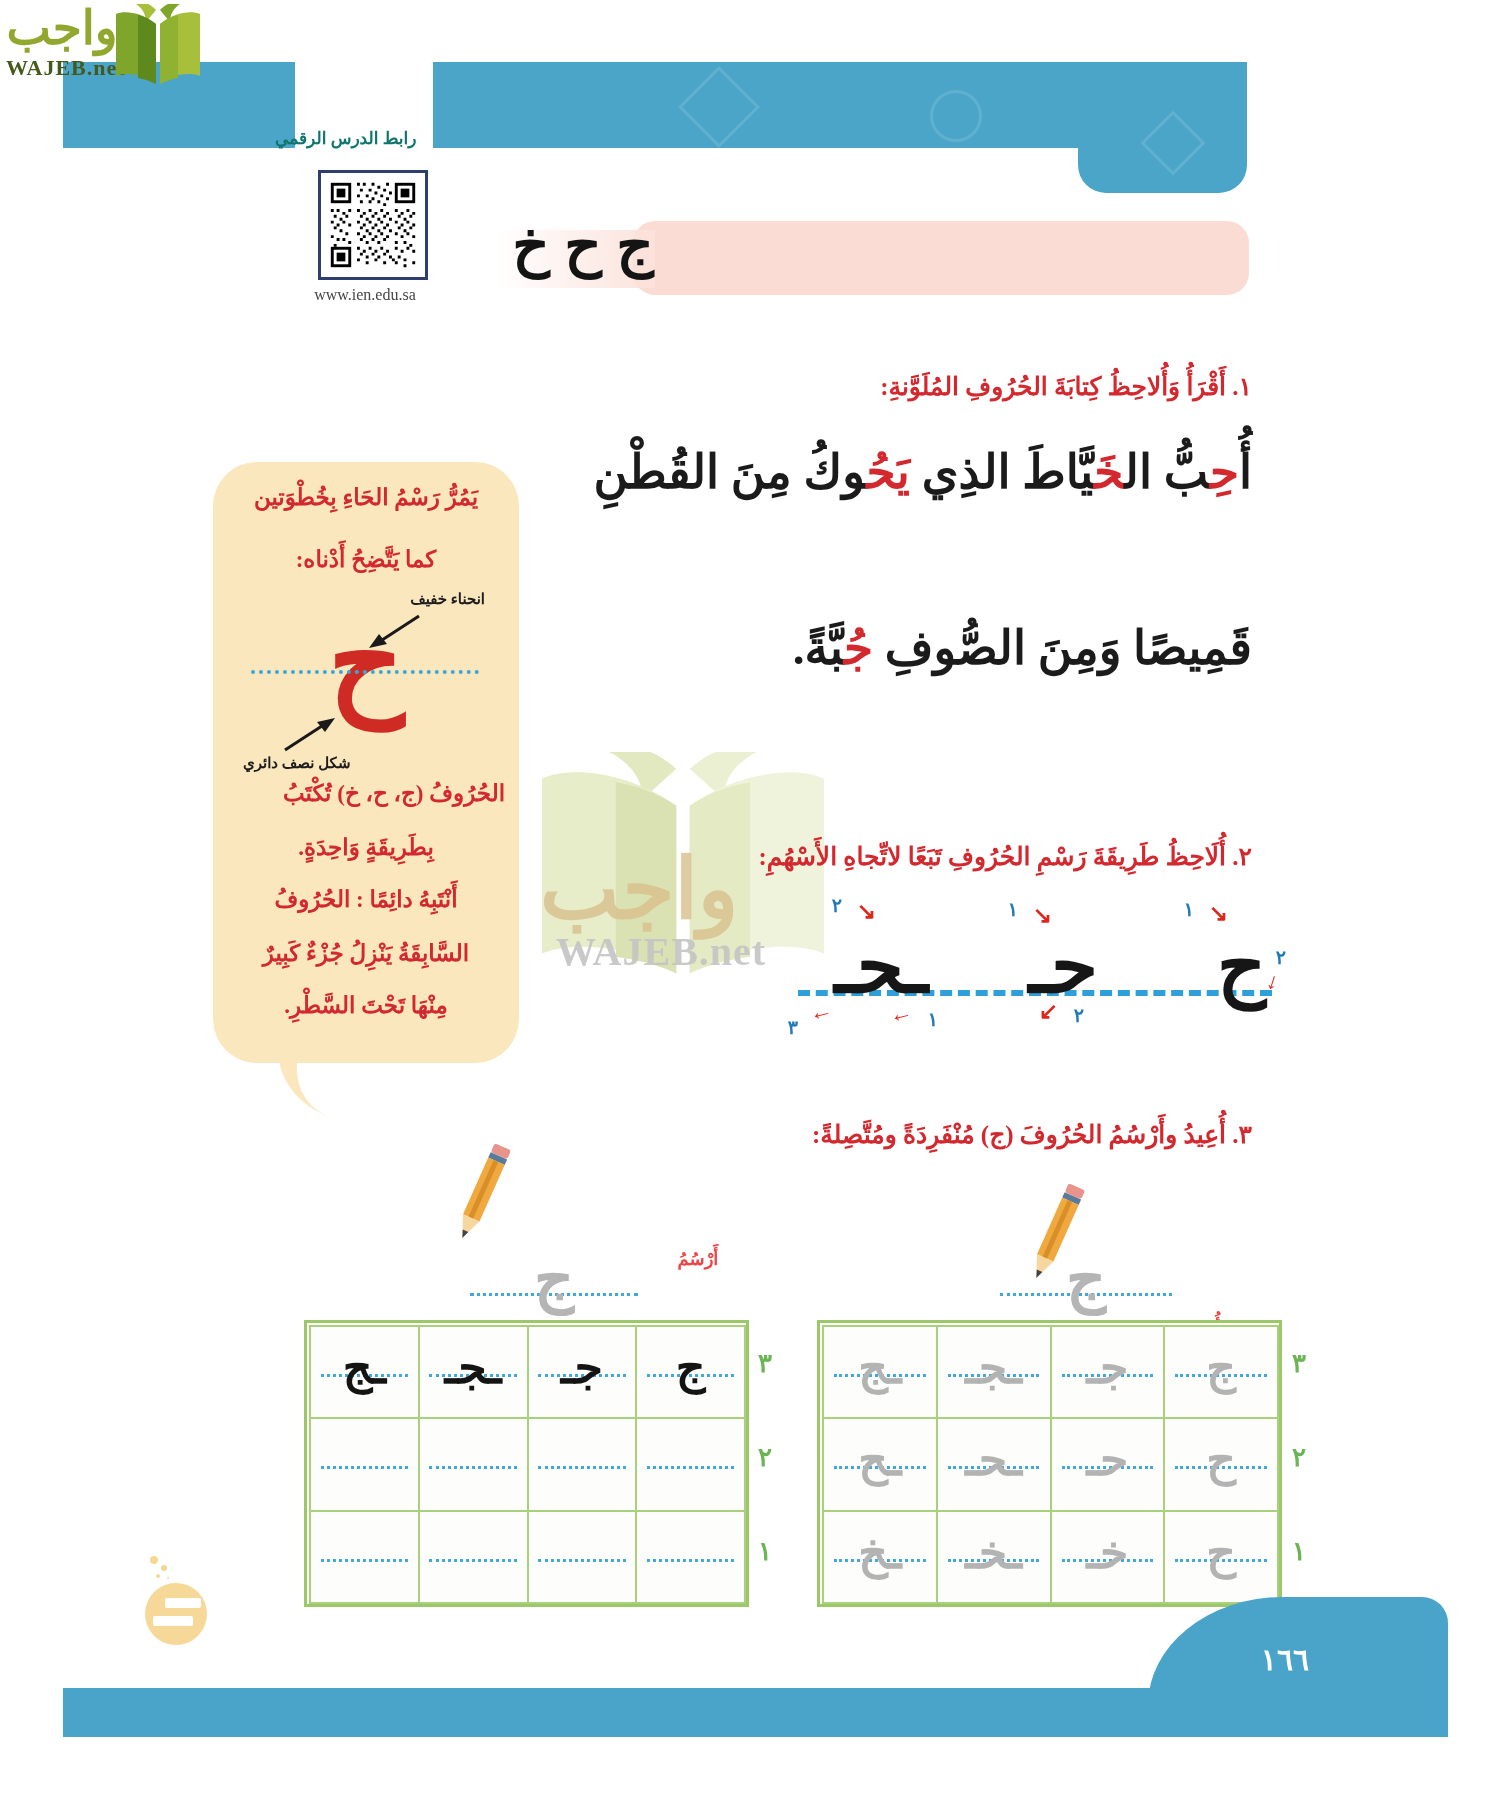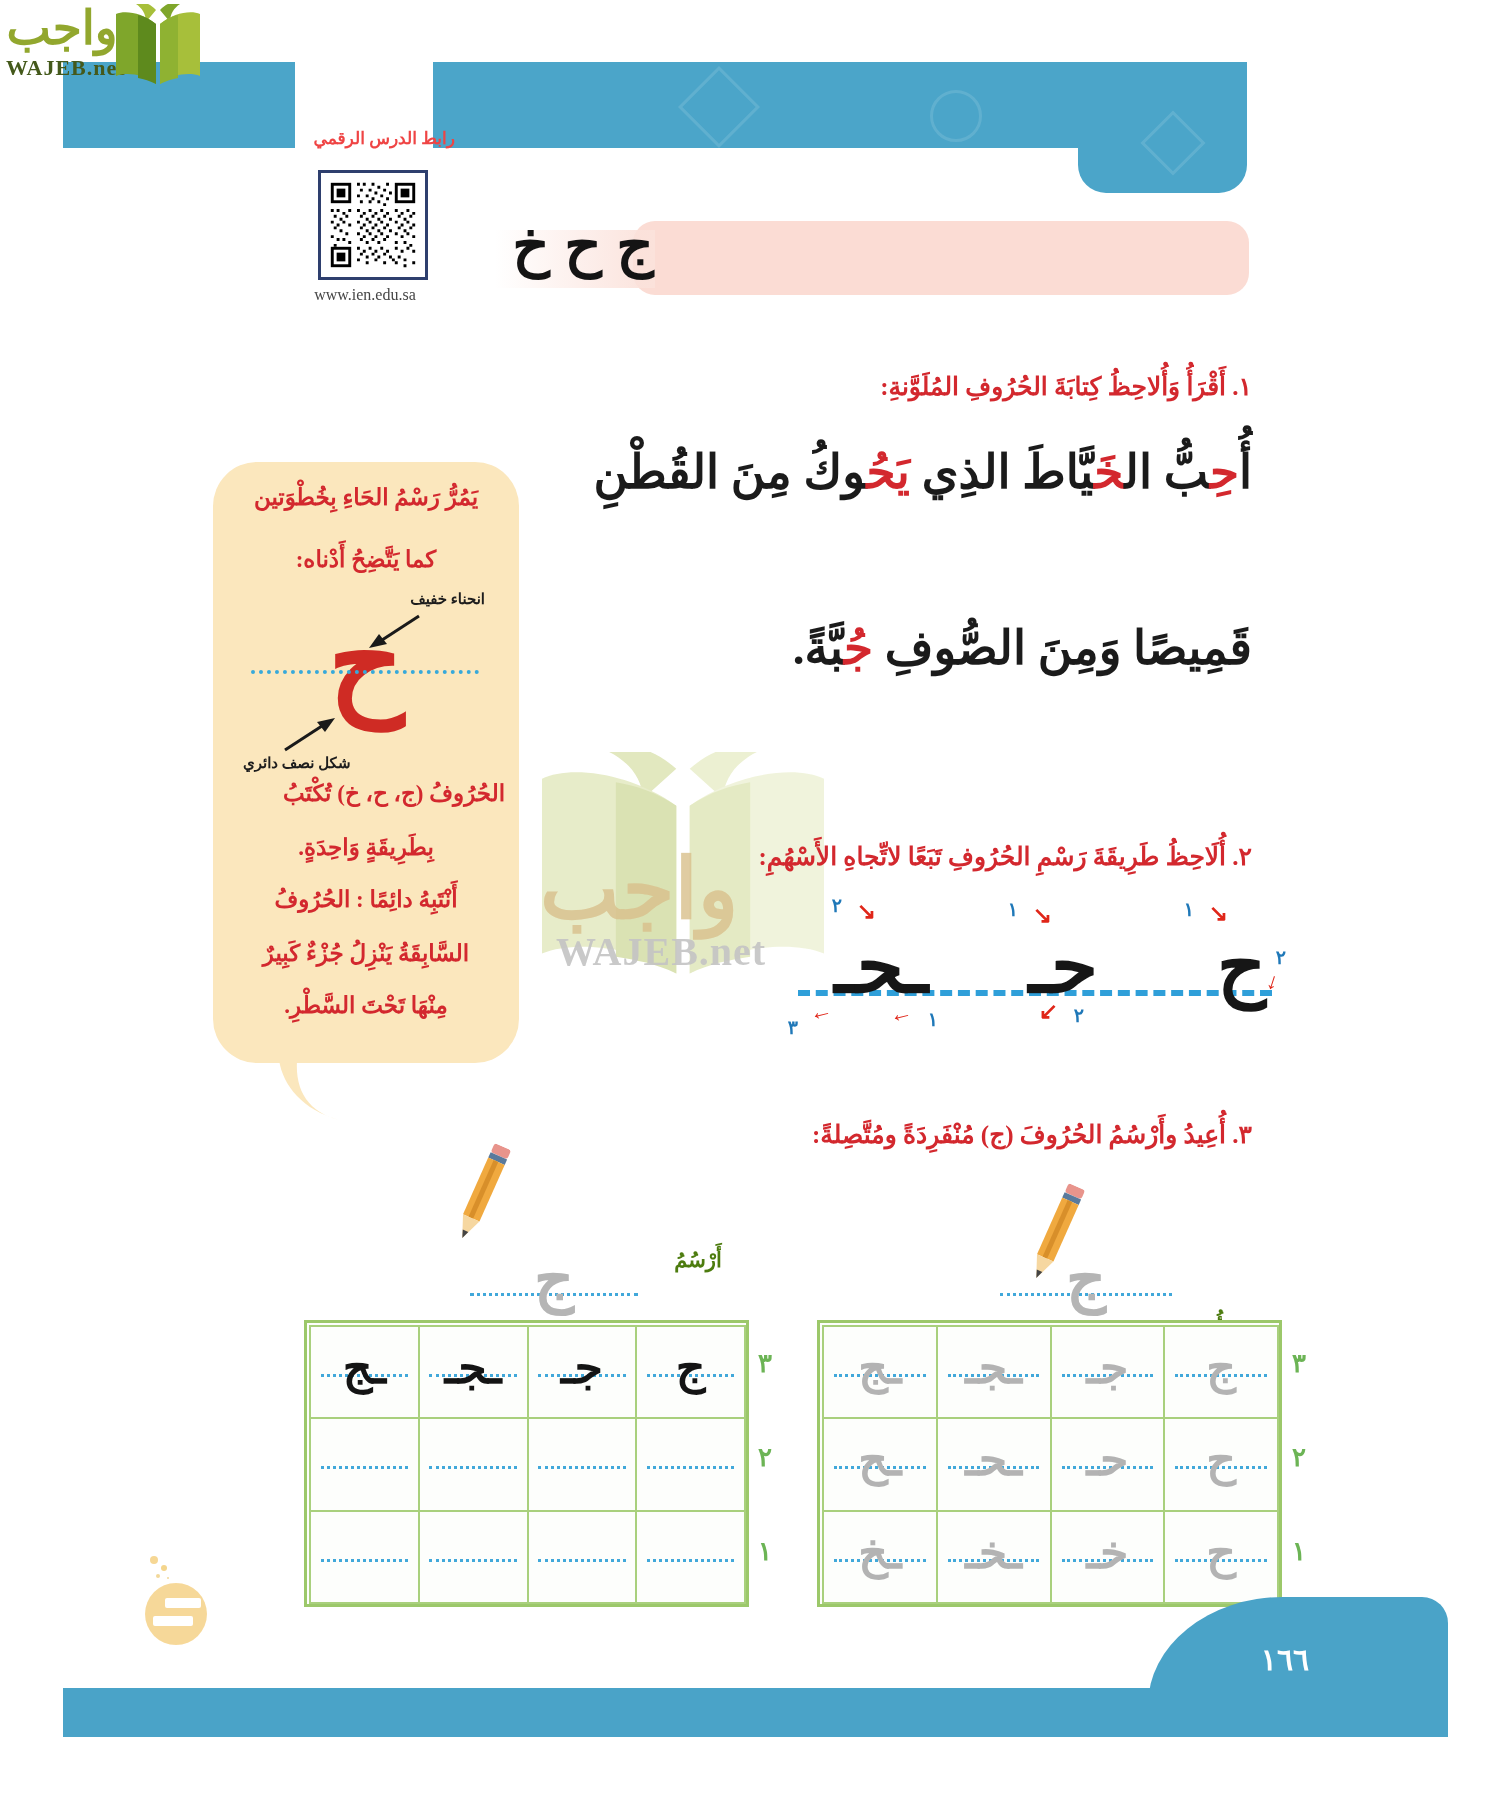--- a/index.html
+++ b/index.html
@@ -15,21 +15,21 @@
   .decor-diamond{left:690px;top:78px;width:52px;height:52px;transform:rotate(45deg);}
   .decor-circle1{left:340px;top:68px;width:74px;height:74px;border-radius:50%;}
   .decor-circle2{left:930px;top:90px;width:46px;height:46px;border-radius:50%;}
   .decor-diamond2{left:1150px;top:120px;width:40px;height:40px;transform:rotate(45deg);}
   .qr-gap{left:295px;top:62px;width:138px;height:86px;background:#ffffff;}
   
   .logo-ar{left:6px;top:0px;width:112px;font-size:47px;font-weight:bold;color:#92a72e;text-align:center;}
   .logo-en{left:6px;top:55px;width:130px;font-size:22px;font-weight:bold;color:#44591b;letter-spacing:1px;}
   .logo-book{left:112px;top:4px;}
   
-  .qr-label{left:275px;top:128px;width:180px;text-align:right;font-size:17px;font-weight:bold;color:#ef4444;}
+  .qr-label{left:275px;top:128px;width:180px;text-align:left;font-size:17px;font-weight:bold;color:#0f766e;}
   .qr-box{left:318px;top:170px;width:96px;height:96px;background:#fff;border:3px solid #2e3f6e;padding:4px;}
   .qr-url{left:275px;top:286px;width:180px;text-align:center;font-size:16px;color:#454545;}
   
   .title-shadow{left:633px;top:221px;width:616px;height:74px;background:#fbdcd4;border-radius:22px;}
   .title-fade{left:495px;top:230px;width:160px;height:58px;
               background:linear-gradient(to left,#fbe2db,rgba(251,226,219,0));}
   .title-banner{left:648px;top:227px;width:599px;height:62px;background:#ee8a82;border-radius:16px;
                 color:#ffffff;font-size:27px;font-weight:bold;text-align:center;line-height:62px;}
   .title-letters{left:498px;top:214px;width:170px;font-size:58px;font-weight:bold;color:#141414;
                  text-align:center;line-height:1.1;}
@@ -64,21 +64,21 @@
   .diagram{left:780px;top:912px;width:500px;height:130px;}
   .d-line{position:absolute;left:18px;right:8px;top:78px;border-top:6px dashed #2f9fd9;}
   .d-letter{position:absolute;top:16px;font-size:76px;font-weight:bold;color:#161616;line-height:1;}
   .d-iso{right:14px;}
   .d-ini{right:182px;}
   .d-med{right:352px;}
   .d-num{position:absolute;font-size:19px;font-weight:bold;color:#1f78b8;}
   .d-arrow{position:absolute;font-size:23px;font-weight:bold;color:#e02619;line-height:1;}
   
   .s3-heading{top:1120px;}
-  .prac-label{font-size:21px;font-weight:bold;color:#4d7c0f;}
+  .prac-label{font-size:18px;font-weight:bold;color:#ef4444;}
   .trace-line{border-top:3px dotted #41a8da;}
   .trace-letter{font-size:62px;font-weight:bold;color:#b5b5b5;line-height:1;}
   .ptable{background:#fdfefc;border:3px solid #9cc86a;padding:2px;}
   .ptable-inner{width:100%;height:100%;display:grid;grid-template-columns:repeat(4,1fr);
                 grid-template-rows:repeat(3,1fr);direction:rtl;border:1px solid #a9d07d;}
   .cell{position:relative;border:1px solid #a9d07d;display:flex;align-items:center;justify-content:center;}
   .cell .cl{position:absolute;left:9%;right:9%;top:52%;border-top:3px dotted #41a8da;}
   .cell .gl{position:relative;z-index:1;font-size:46px;font-weight:bold;color:#b3b3b3;
             line-height:1;font-style:normal;margin-top:-8px;}
   .cell .gl.ink{color:#141414;}

